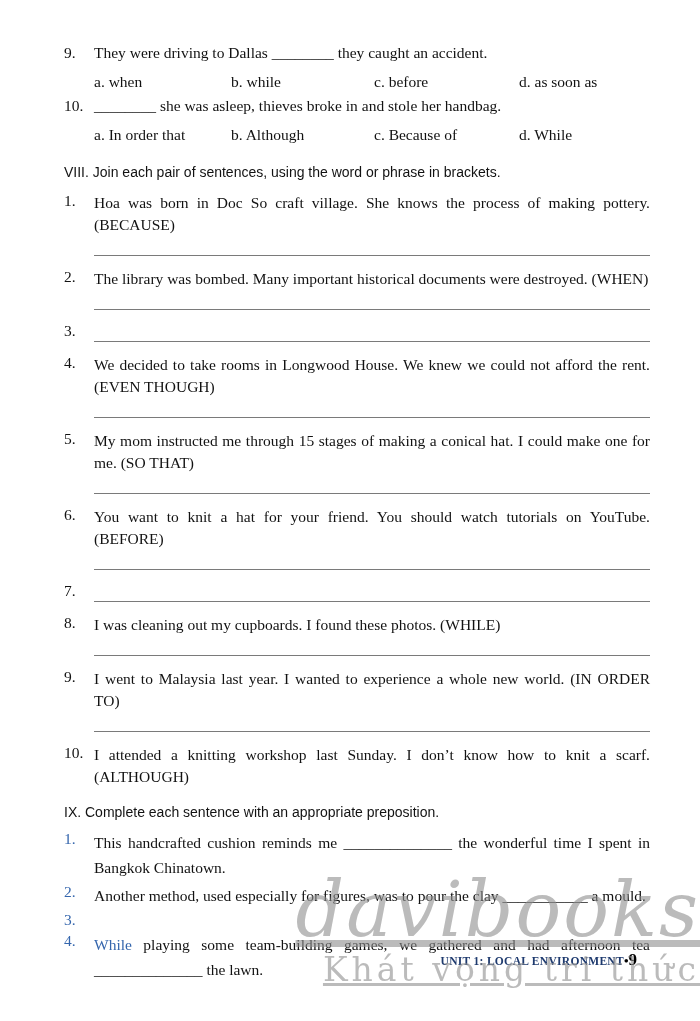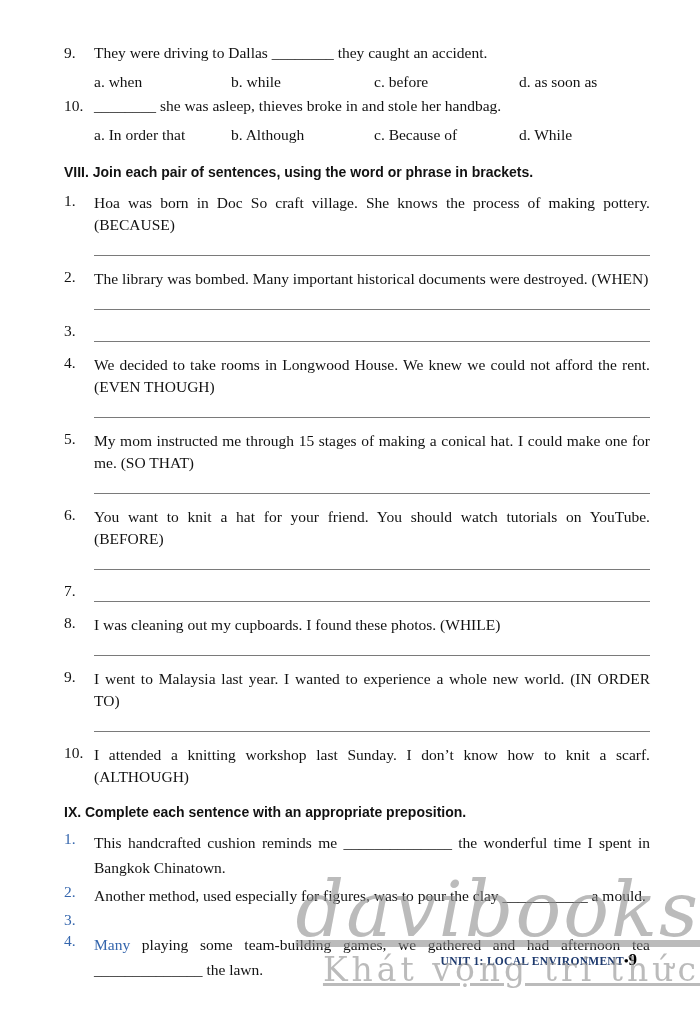--- a/index.html
+++ b/index.html
@@ -24,21 +24,21 @@
   
   .mcq-item{margin-bottom:4px;}
   .q-row{display:flex;}
   .num{flex:0 0 30px;}
   .q-text{flex:1;}
   .options{display:grid;grid-template-columns:137px 143px 145px auto;margin-left:30px;margin-top:11px;margin-bottom:6px;}
 
   
   .sec-title{
     font-family:"Liberation Sans", sans-serif;
-    font-weight:bold;
+    font-weight:normal;
     font-size:14px;
     margin:20px 0 12px 0;
   }
   .sec-title.nine{margin-top:16px;margin-bottom:10px;}
 
   
   .ex-item{display:flex;}
   .ex-body{flex:1;min-width:0;}
   .ex-text{margin:0;text-align:justify;line-height:22px;}
   .answer-line{
@@ -217,21 +217,21 @@
       <span class="num num-blue">2.</span>
       <p class="prep-text"><span class="lead-blue"></span><span>Another method, used especially for figures, was to pour the clay ___________ a mould.</span></p>
     </div>
 
     <div class="prep-item">
       <span class="num num-blue">3.</span>
     </div>
 
     <div class="prep-item">
       <span class="num num-blue">4.</span>
-      <p class="prep-text"><span class="lead-blue">Many </span><span>playing some team-building games, we gathered and had afternoon tea ______________ the lawn.</span></p>
+      <p class="prep-text"><span class="lead-blue">While </span><span>playing some team-building games, we gathered and had afternoon tea ______________ the lawn.</span></p>
     </div>
 
   </div>
 
   <div class="watermark">
     <div class="wm-title">davibooks</div>
     <div class="wm-sub">Khát vọng tri thức</div>
   </div>
 
   <div class="footer">

